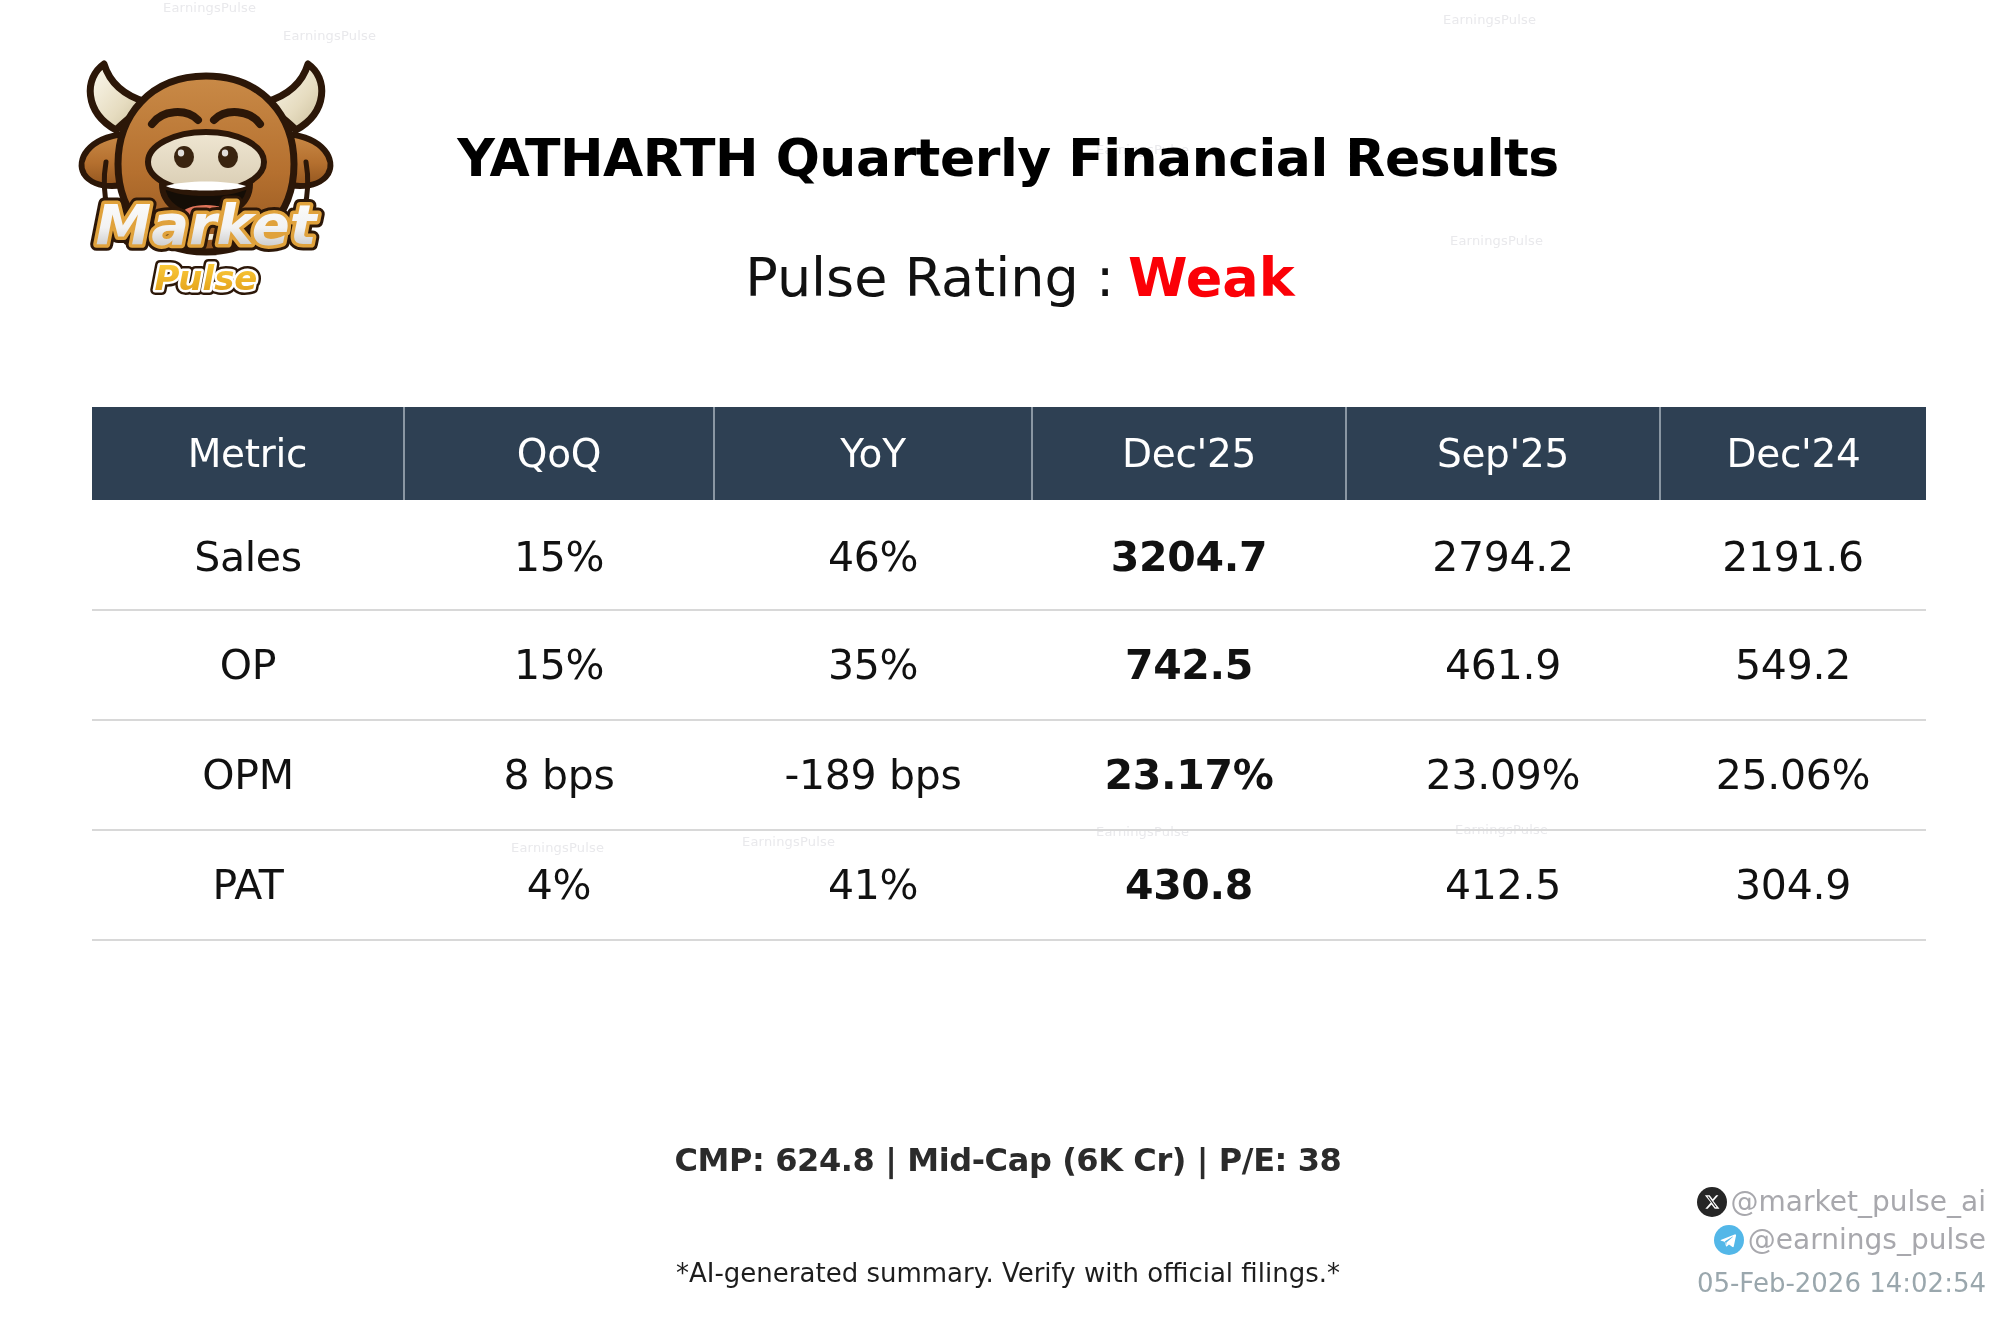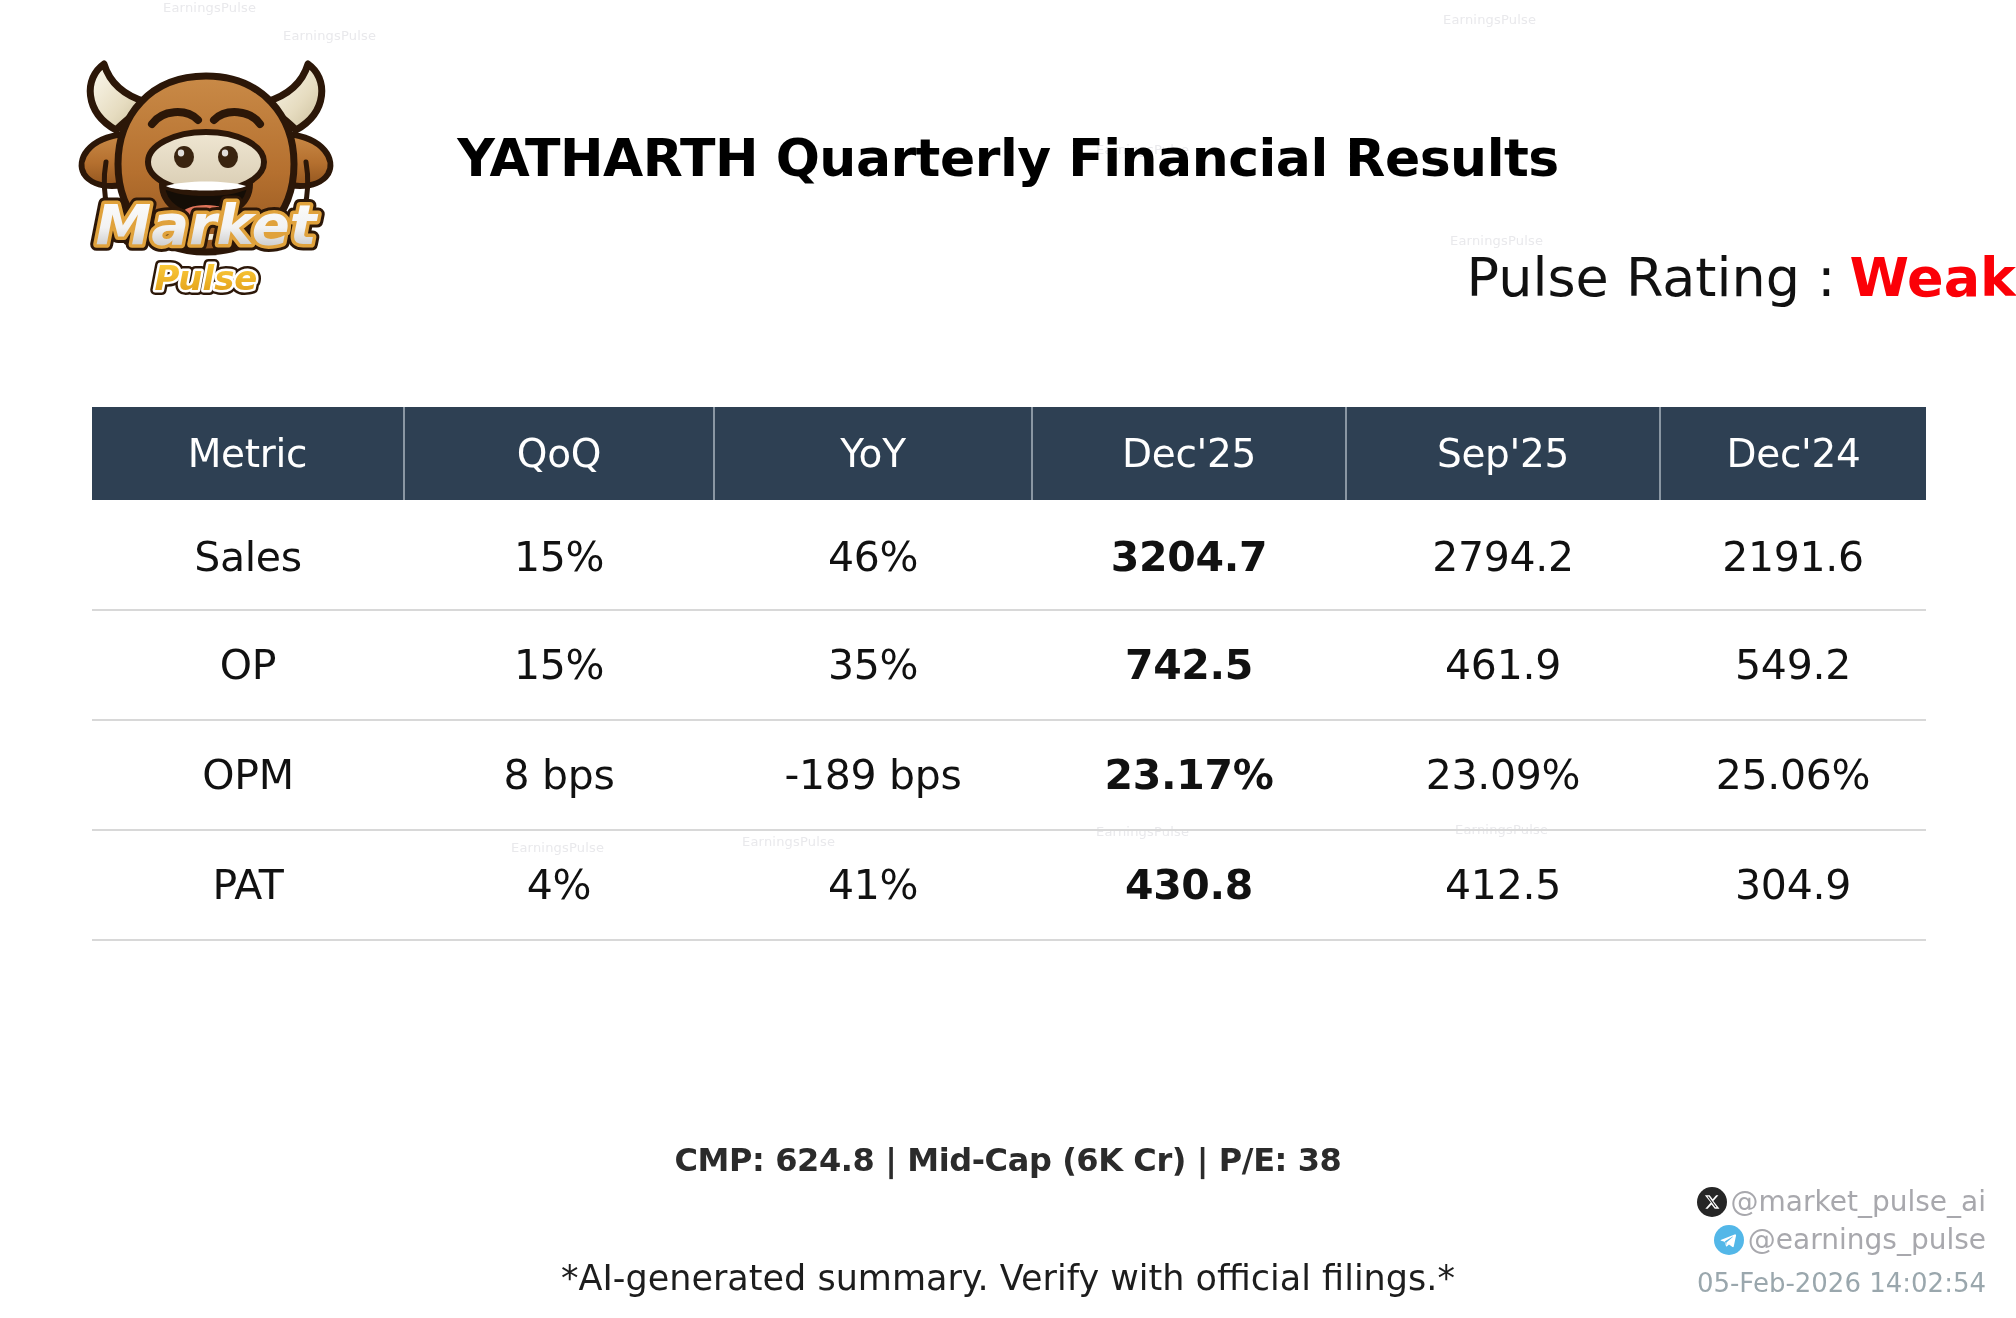--- a/index.html
+++ b/index.html
@@ -53,21 +53,21 @@
     font-size: 52px;
     color: #000000;
     letter-spacing: -0.5px;
   }
 
   .rating-line {
     position: absolute;
     left: 0;
     top: 246px;
     width: 2016px;
-    text-align: right;
+    text-align: center;
     font-family: "DejaVu Sans", sans-serif;
     font-size: 54px;
     color: #111111;
     white-space: nowrap;
     padding-left: 24px;
   }
   .rating-label { font-weight: normal; }
   .rating-value {
     font-weight: bold;
     color: #fb0007;
@@ -138,21 +138,21 @@
     letter-spacing: -0.4px;
   }
 
   .disclaimer {
     position: absolute;
     left: 0;
     top: 1258px;
     width: 2016px;
     text-align: center;
     font-family: "DejaVu Sans", sans-serif;
-    font-size: 35px;
+    font-size: 26px;
     color: #1d1d1d;
   }
 
   
   #social {
     position: absolute;
     right: 30px;
     top: 1183px;
     width: 320px;
   }

